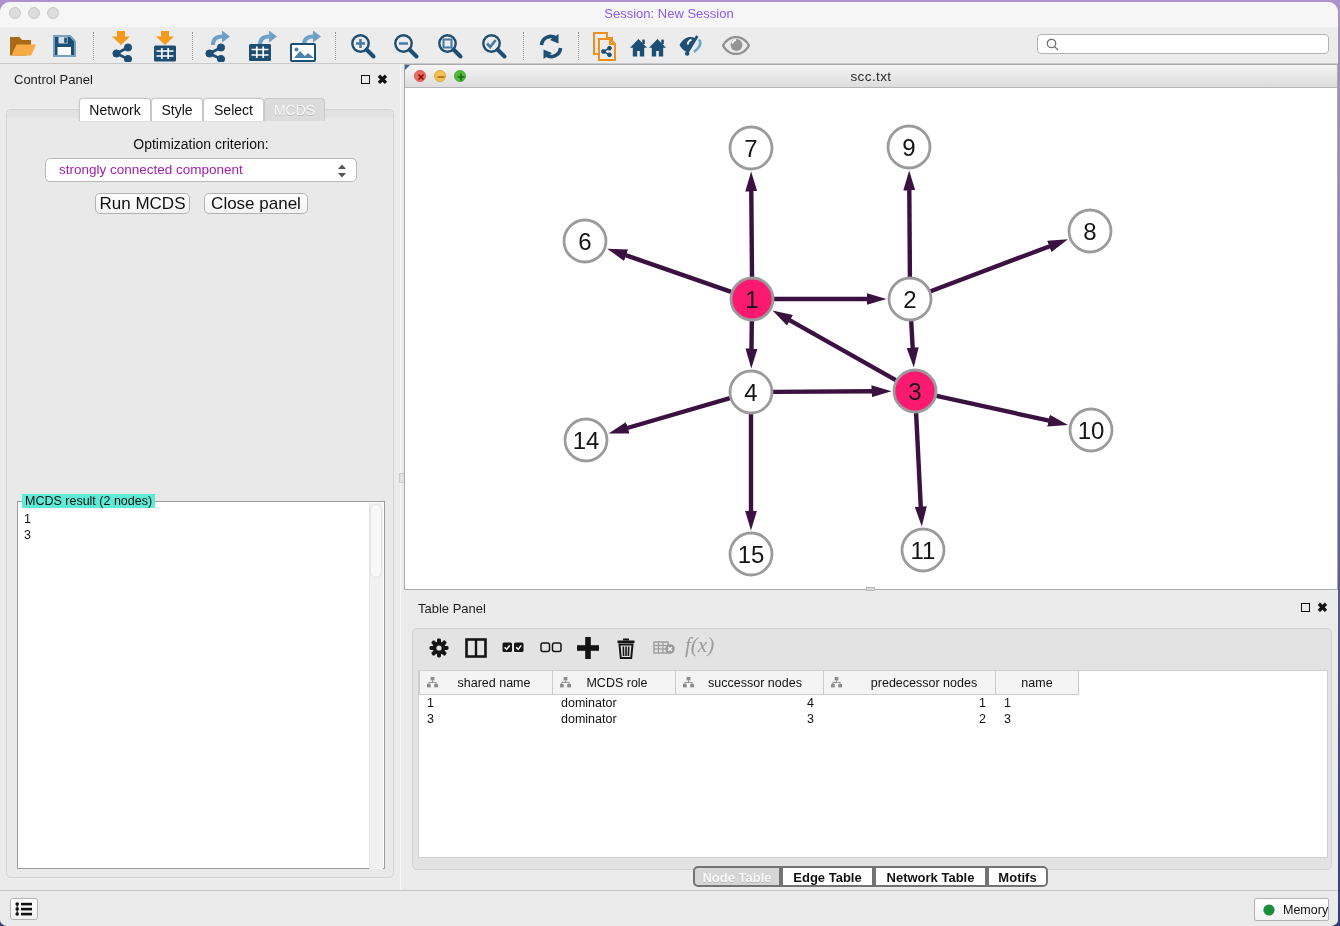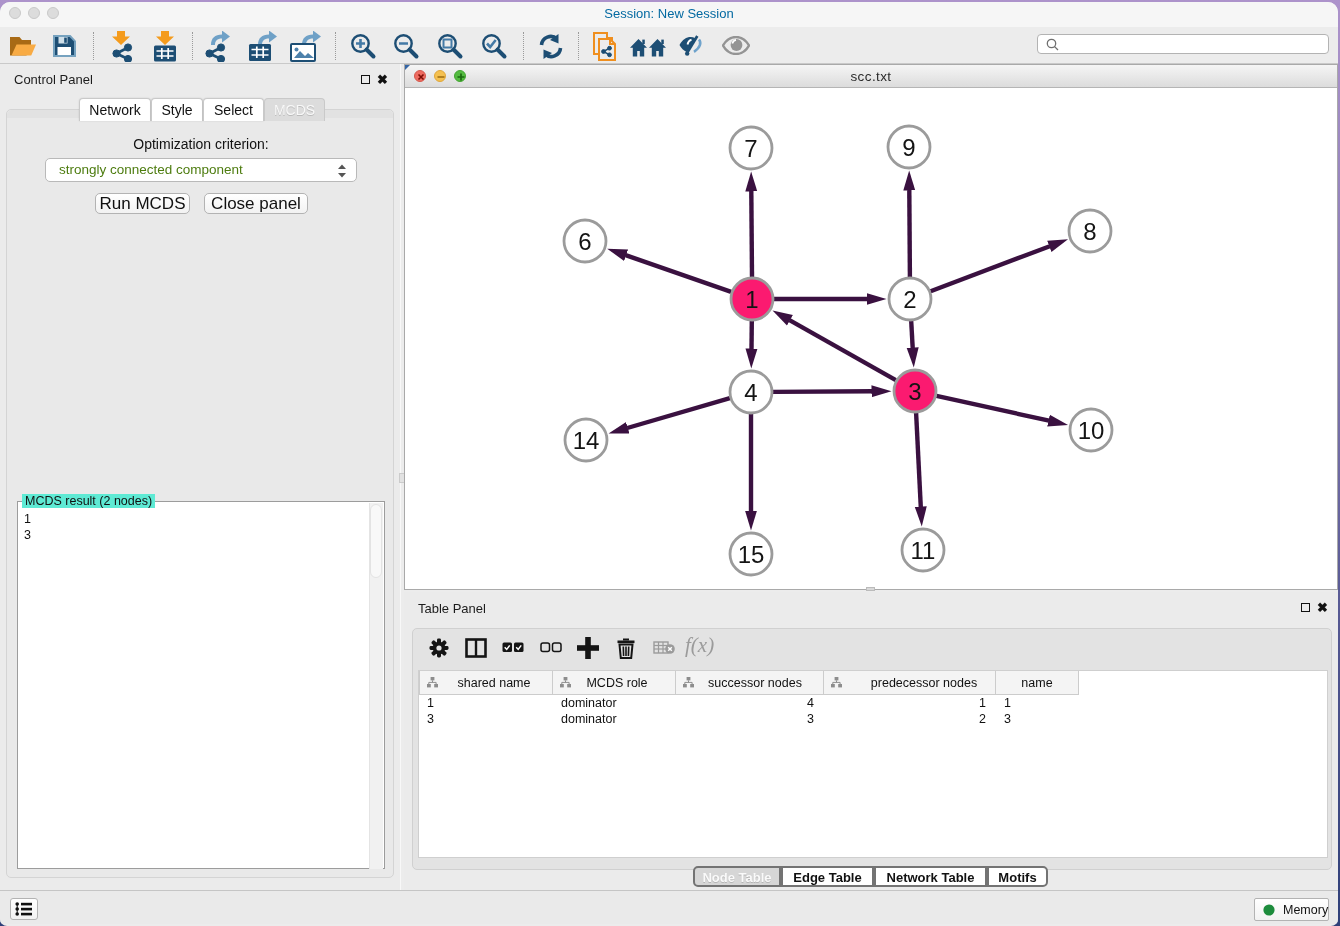--- a/index.html
+++ b/index.html
@@ -1,33 +1,33 @@
 <!DOCTYPE html>
 <html><head>
 <meta charset="utf-8">
 <style>
 * { margin:0; padding:0; box-sizing:border-box; }
 html,body { width:1340px; height:926px; overflow:hidden; }
 body { font-family:"Liberation Sans", sans-serif; background:linear-gradient(180deg,#ad93cb 0%,#8d7fb8 30%,#51558f 70%,#2f4079 100%); position:relative; }
 .app { position:absolute; left:0; top:2px; width:1338px; height:924px; background:#ececec; border-radius:10px 10px 7px 7px; overflow:hidden; }
 .titlebar { position:absolute; left:0; top:0; width:100%; height:25px; background:#f6f6f6; }
 .tl { position:absolute; top:5px; width:12px; height:12px; border-radius:50%; background:#dcdcdc; border:1px solid #c8c8c8; }
-.apptitle { position:absolute; top:4px; left:0; width:100%; text-align:center; font-size:13px; color:#0369a1; }
+.apptitle { position:absolute; top:4px; left:0; width:100%; text-align:center; font-size:13px; color:#8b5cf6; }
 .toolbar { position:absolute; left:0; top:25px; width:100%; height:37px; background:#ececec; border-bottom:1px solid #c9c9c9; }
 .tbi { position:absolute; top:0; }
 .tsep { position:absolute; top:5px; height:28px; width:0; border-left:1px dotted #9a9a9a; }
 .search { position:absolute; left:1037px; top:7px; width:292px; height:20px; background:#fff; border:1px solid #b3b3b3; border-radius:4px; }
 
 .cpanel { position:absolute; left:0; top:62px; width:401px; height:826px; background:#ebebeb; border-right:1px solid #f8f8f8; }
 .phead { font-size:13px; color:#1c1c1c; }
 .sqico { position:absolute; width:9px; height:9px; border:1.6px solid #111; background:transparent; }
 .xico  { position:absolute; font-size:13px; font-weight:bold; color:#111; line-height:10px; }
 .tabfr { position:absolute; left:6px; top:45px; width:388px; height:769px; border:1px solid #d4d4d4; border-radius:5px; background:#e9e9e9; }
 .tab { position:absolute; top:-12px; z-index:3; height:23px; background:#fff; border:1px solid #c9c9c9; border-bottom:none; border-radius:4px 4px 0 0; font-size:14px; color:#111; text-align:center; line-height:22px; box-shadow:0 0 2px rgba(0,0,0,0.12); }
-.combo { position:absolute; background:#fff; border:1px solid #b9b9b9; border-radius:5px; font-size:13.5px; color:#4d7c0f; }
+.combo { position:absolute; background:#fff; border:1px solid #b9b9b9; border-radius:5px; font-size:13.5px; color:#a21caf; }
 .btn { position:absolute; background:linear-gradient(#ffffff,#f2f2f2); border:1px solid #b3b3b3; border-radius:5px; font-size:17px; color:#111; text-align:center; }
 
 .nwin { position:absolute; left:404px; top:62px; width:934px; height:526px; border:1px solid #a9a9a9; background:#fff; }
 .ntitle { position:absolute; left:0; top:0; width:100%; height:23px; background:linear-gradient(#f5f5f5,#dcdcdc); border-bottom:1px solid #b5b5b5; }
 .mac { position:absolute; top:5px; width:12px; height:12px; border-radius:50%; }
 
 .tpanel { position:absolute; left:404px; top:590px; width:934px; height:298px; background:#ebebeb; }
 .tframe { position:absolute; left:8px; top:36px; width:920px; height:242px; background:#e3e3e3; border:1px solid #d0d0d0; border-radius:5px;padding-left:36px; }
 .twhite { position:absolute; left:5px; top:41px; width:910px; height:188px; background:#fff; border:1px solid #cfcfcf; }
 .cell { position:absolute; font-size:12.5px; color:#111; height:16px; line-height:16px; }

